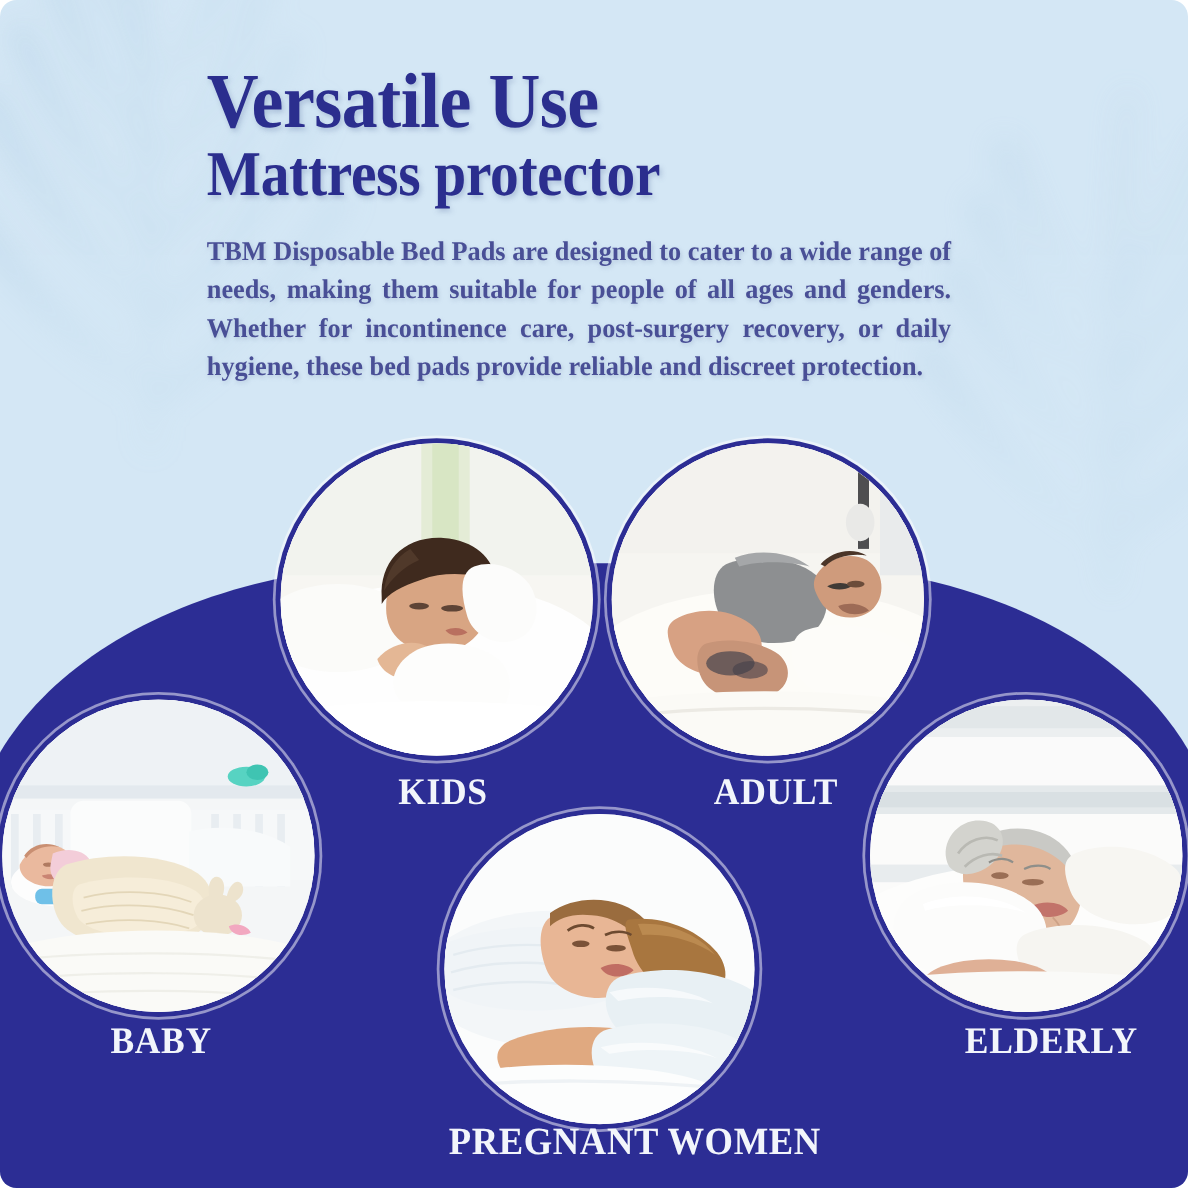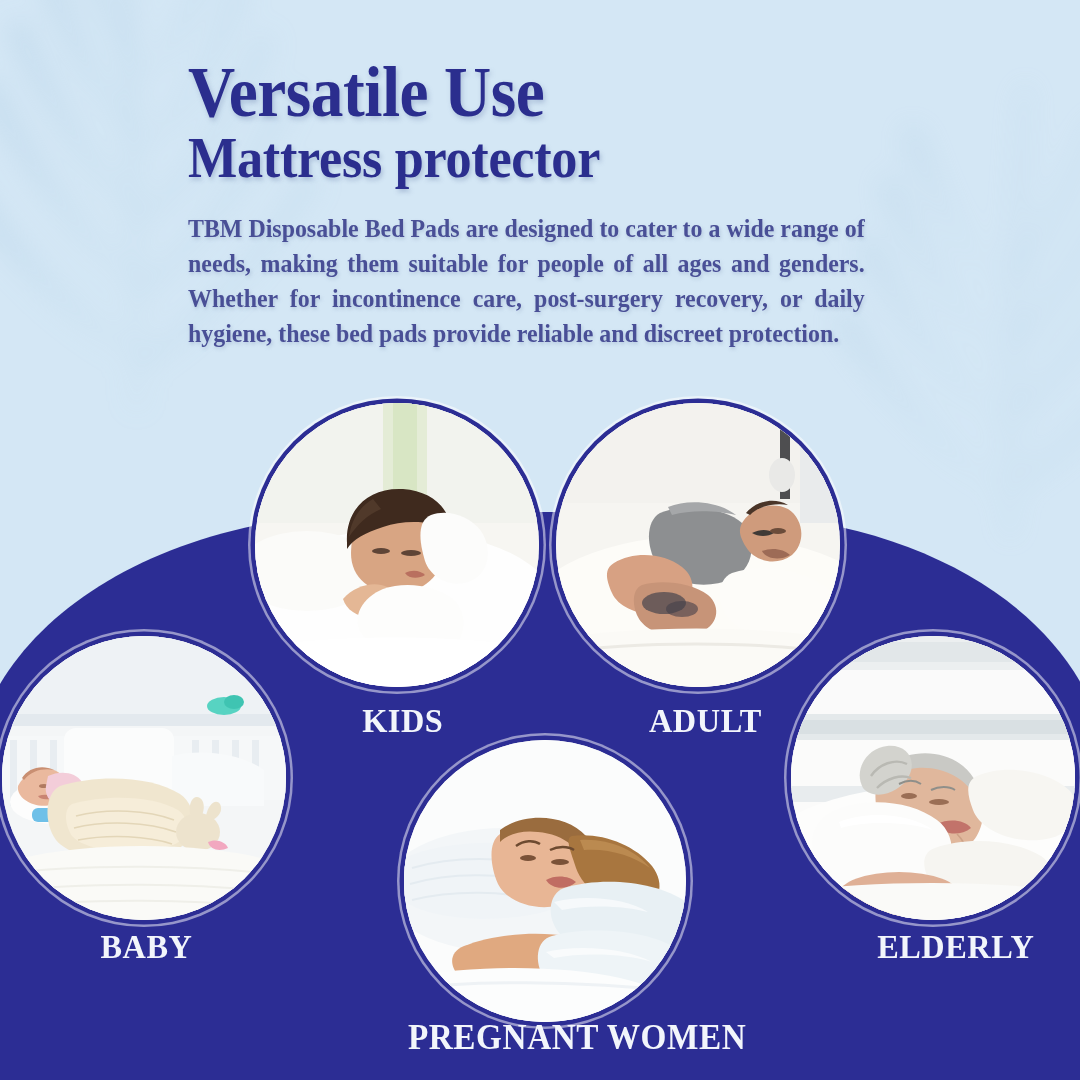--- a/index.html
+++ b/index.html
@@ -7,20 +7,21 @@
     padding: 0;
     background: #ffffff;
   }
   #poster {
     position: relative;
     width: 1080px;
     height: 1080px;
     overflow: hidden;
     background: #d4e7f5;
     font-family: "Liberation Serif", "DejaVu Serif", serif;
+    border-radius: 15px;
   }
 
   
   .frond {
     position: absolute;
     pointer-events: none;
     opacity: 0.55;
   }
   .frond svg { display: block; }
 

